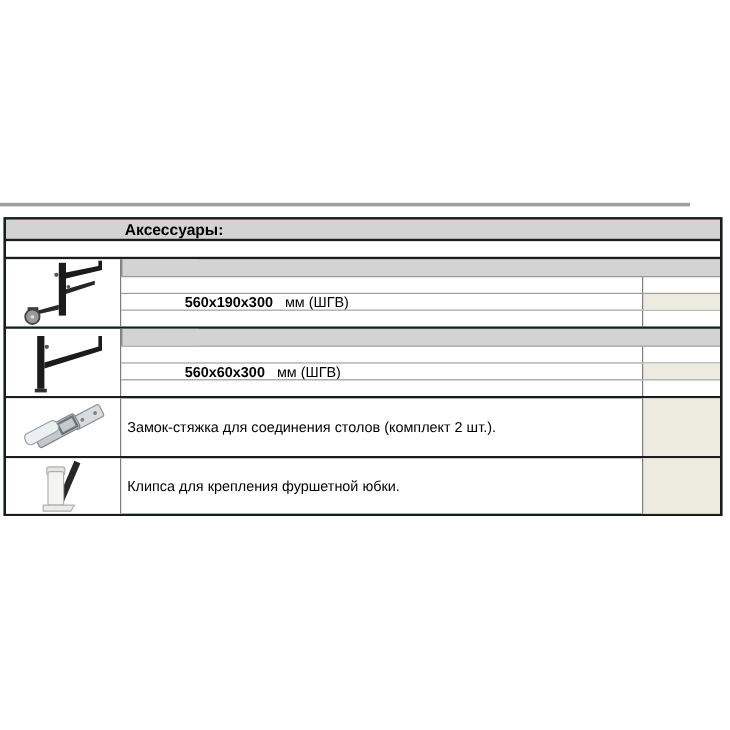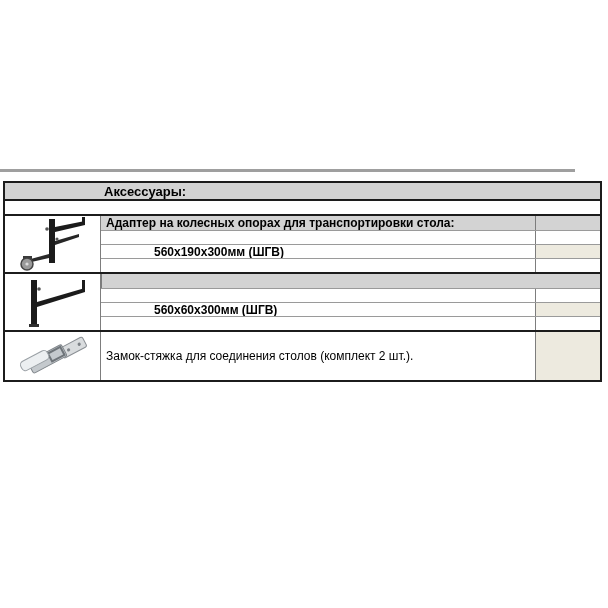--- a/index.html
+++ b/index.html
@@ -64,21 +64,21 @@
     border-left: 1px solid #7d7d7d;
   }
   .row.hdr .price { background: #d3d3d3; }
   .price.beige { background: #edeadf; }
   .section.simple .desc { font-size: 12px; }
   .section.simple { background: #fff; }
   .s3 .img-cell, .s3 .simple-body { height: 48px; }
   .s4 .img-cell, .s4 .simple-body { height: 46px; }
   .simple-body { flex: 1; display: flex; }
   .bold { font-weight: bold; margin-left: 48px; }
-  .dim-rest { font-weight: bold; }
+  .dim-rest { font-weight: normal; padding-left: 10px; }
 </style>
 </head>
 <body>
 
 <div class="top-rule"></div>
 
 <div class="catalog">
 
   <div class="r-title">
     <span>Аксессуары:</span>
@@ -96,21 +96,20 @@
         <polygon points="42,24 66,17 66,20 42,28" fill="#262626"></polygon>
         <circle cx="44" cy="22" r="1.6" fill="#555"></circle>
         <polygon points="36,37 14,43 14,46 36,41" fill="#2a2a2a"></polygon>
         <rect x="10" y="39" width="9" height="6" fill="#3a3a3a"></rect>
         <circle cx="14" cy="47" r="6" fill="#9a9a9a" stroke="#444" stroke-width="1.5"></circle>
         <circle cx="14" cy="47" r="1.6" fill="#ddd"></circle>
       </svg>
     </div>
     <div class="rows">
       <div class="row hdr">
-        <div class="desc">Адаптер на колесных опорах для транспортировки стола:</div>
         <div class="price"></div>
       </div>
       <div class="row">
         <div class="desc"></div>
         <div class="price"></div>
       </div>
       <div class="row">
         <div class="desc">
           <span class="bold">560x190x300</span>
             <span class="dim-rest"> мм (ШГВ)</span>
@@ -168,14 +167,28 @@
           <rect x="8" y="14" width="30" height="10" rx="4" fill="#eceff1" stroke="#9aa0a5" stroke-width="1"></rect>
         </g>
       </svg>
     </div>
     <div class="simple-body">
       <div class="desc">Замок-стяжка для соединения столов (комплект 2 шт.).</div>
       <div class="price beige"></div>
     </div>
   </div>
 
+  <div class="section simple s4">
+    <div class="img-cell">
+      <svg width="50" height="44" viewBox="0 0 50 44">
+        <polygon points="34,1 39,3 24,38 19,36" fill="#272727"></polygon>
+        <rect x="11" y="6" width="15" height="7" rx="2" fill="#e4e4df" stroke="#b0b0ac" stroke-width="1"></rect>
+        <rect x="12" y="10" width="13" height="28" rx="1.5" fill="#f4f4f2" stroke="#b0b0ac" stroke-width="1"></rect>
+        <polygon points="8,38 34,38 31,43 8,43" fill="#eaeae6" stroke="#b0b0ac" stroke-width="1"></polygon>
+      </svg>
+    </div>
+    <div class="simple-body">
+      <div class="desc">Клипса для крепления фуршетной юбки.</div>
+      <div class="price beige"></div>
+    </div>
+  </div>
 
 </div>
 
 </body></html>

